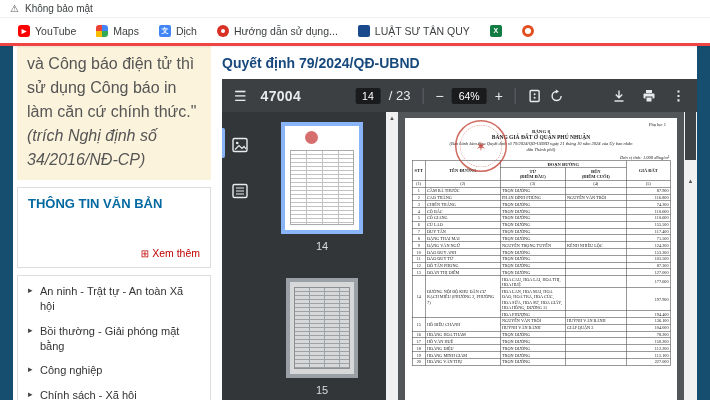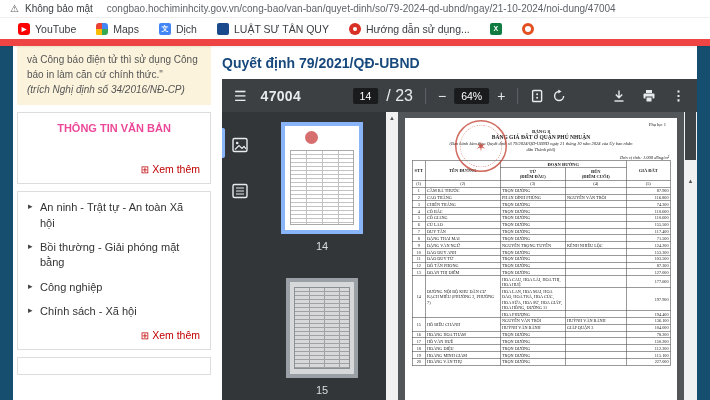--- a/index.html
+++ b/index.html
@@ -7,21 +7,21 @@
     font-family:"Liberation Sans", sans-serif; }
 
   
   .urlbar { height:18px; background:#fff; display:flex; align-items:center;
     padding-left:10px; gap:6px; border-bottom:1px solid #f0f0f0; }
   .warn-icon { font-size:10px; color:#5f6368; line-height:1; }
   .badge-text { font-size:10px; color:#3c4043; margin-right:8px; }
   .url { font-size:10px; color:#5f6368; white-space:nowrap; }
 
   .bookmarks { height:28px; background:#fff; display:flex; align-items:center;
-    padding-left:10px; gap:4px; border-bottom:7px solid #ef4444;
+    padding-left:10px; gap:4px; border-bottom:3px solid #ef4444;
     box-shadow:0 1px 2px rgba(0,0,0,.08); position:relative; z-index:3; }
   .bm { display:flex; align-items:center; gap:5px; padding:3px 8px; border-radius:8px; }
   .bm-label { font-size:10.5px; color:#3c4043; white-space:nowrap; }
   .fav { width:12px; height:12px; border-radius:2px; display:inline-flex;
     align-items:center; justify-content:center; flex:none; color:#fff;
     font-size:7px; line-height:1; font-weight:bold; }
   .youtube-icon { background:#f00; border-radius:3px; }
   .youtube-icon::before { content:"▶"; font-size:6px; }
   .maps-icon { background:conic-gradient(#4285f4 0 25%, #34a853 0 50%, #fbbc04 0 75%, #ea4335 0); border-radius:3px 3px 3px 1px; }
   .news-icon { background:#2962ff; }
@@ -36,24 +36,24 @@
   .roundcube-icon { background:#fff; border:3px solid #e25022; border-radius:50%; }
 
   
   .content { position:relative; height:354px; background:#fff; overflow:hidden; }
   .edge { position:absolute; top:0; bottom:0; width:13px; background:#154e6f; }
   .edge.left { left:0; } .edge.right { left:697px; width:13px; }
 
   
   .sidebar { position:absolute; left:17px; top:0; width:194px; }
   .sbox { background:#fff; border:1px solid #ddd; padding:8px 10px; margin-bottom:7px; }
-  .notice { background:#fbf3dc; border:none; color:#555; font-size:10px; line-height:1.5; padding:6px 10px 8px; }
+  .notice { background:#fbf3dc; border:none; color:#555; font-size:16px; line-height:1.5; padding:6px 10px 8px; }
   .notice .it { font-style:italic; }
-  .sbox-title { color:#ec4899; font-weight:bold; font-size:11px; line-height:1.3;text-align:center; }
-  .more { color:#c00000; font-size:10.5px; text-align:right; margin-top:0; }
+  .sbox-title { color:#0369a1; font-weight:bold; font-size:13px; line-height:1.3; }
+  .more { color:#c00000; font-size:10.5px; text-align:right; margin-top:6px; }
   .more .plus { font-size:10px; }
   .topics { list-style:none; }
   .topics li { font-size:11px; color:#333; line-height:1.4; margin-bottom:9px; padding-left:12px; position:relative; }
   .topics li::before { content:"▸"; position:absolute; left:0; color:#444; font-size:9px; }
   .spacer28 { height:28px; }
 
   
   .main { position:absolute; left:222px; top:0; width:475px; }
   .doc-title { color:#17497d; font-size:14px; font-weight:bold; padding:9px 0 8px; }
 
@@ -63,21 +63,21 @@
     color:#e8eaed; padding:0 12px; flex:none; position:relative; }
   .tb-left { display:flex; align-items:center; gap:14px; }
   .tb-center { position:absolute; left:50%; transform:translateX(-50%);
     display:flex; align-items:center; gap:8px; }
   .tb-right { margin-left:auto; display:flex; align-items:center; gap:16px; }
   .tb-btn { display:inline-flex; align-items:center; justify-content:center; }
   .hamburger { font-size:14px; }
   .tb-docid { font-size:14px; font-weight:bold; letter-spacing:.3px; }
   .tb-input { background:#191b1c; color:#fff; font-size:10.5px; padding:2px 7px; border-radius:2px; }
   .tb-sep { width:1px; height:16px; background:#5f6368; margin:0 4px; }
-  .tb-text { font-size:16px; }
+  .tb-text { font-size:13px; }
   .pm { font-size:14px; }
   .dots { font-size:13px; font-weight:bold; }
   .tb-svg { display:block; }
 
   .vbody { flex:1; display:flex; min-height:0; }
   .iconstrip { width:36px; background:#323639; flex:none; position:relative; padding-top:22px; }
   .active-bar { position:absolute; left:0; top:16px; width:3px; height:30px; background:#8ab4f8; border-radius:0 2px 2px 0; }
   .strip-btn { width:22px; height:22px; margin:0 auto 24px; display:flex; align-items:center; justify-content:center; }
 
   .thumbs { width:128px; background:#323639; flex:none; display:flex; flex-direction:column;
@@ -131,43 +131,42 @@
   td.c, td.cn { text-align:center; }
   td.cn { font-size:8px; }
   td.pr { text-align:right; padding-right:5px; }
 </style>
 </head>
 <body>
 
 <div class="urlbar">
   <span class="warn-icon">⚠</span>
   <span class="badge-text">Không bảo mật</span>
-  <span class="url">congbao.hochiminhcity.gov.vn/cong-bao/van-ban/quyet-dinh/so/79-2024-qd-ubnd/ngay/21-10-2024/noi-dung/47004</span>
 </div>
 
 <div class="bookmarks" id="bookmarks">
     <div class="bm">
       <span class="fav youtube-icon"></span>
       <span class="bm-label">YouTube</span>
     </div>
     <div class="bm">
       <span class="fav maps-icon"></span>
       <span class="bm-label">Maps</span>
     </div>
     <div class="bm">
       <span class="fav translate-icon"></span>
       <span class="bm-label">Dịch</span>
     </div>
     <div class="bm">
+      <span class="fav guide-icon"></span>
+      <span class="bm-label">Hướng dẫn sử dụng...</span>
+    </div>
+    <div class="bm">
       <span class="fav site-blue-icon"></span>
       <span class="bm-label">LUẬT SƯ TÂN QUY</span>
-    </div>
-    <div class="bm">
-      <span class="fav guide-icon"></span>
-      <span class="bm-label">Hướng dẫn sử dụng...</span>
     </div>
     <div class="bm">
       <span class="fav excel-icon"></span>
     </div>
     <div class="bm">
       <span class="fav roundcube-icon"></span>
     </div>
   </div>
 
 <div class="content">
@@ -201,21 +200,21 @@
         <span>Xem thêm</span>
       </div>
     </div>
 
     <div class="sbox">
       
     </div>
   </div>
 
   <div class="main">
-    <div class="doc-title">Quyết định 79/2021/QĐ-UBND</div>
+    <div class="doc-title">Quyết định 79/2024/QĐ-UBND</div>
 
     <div class="viewer">
 
       <div class="toolbar">
         <div class="tb-left">
           <span class="tb-btn hamburger">☰</span>
           <span class="tb-docid">47004</span>
         </div>
         <div class="tb-center">
           <span class="tb-input">14</span>

